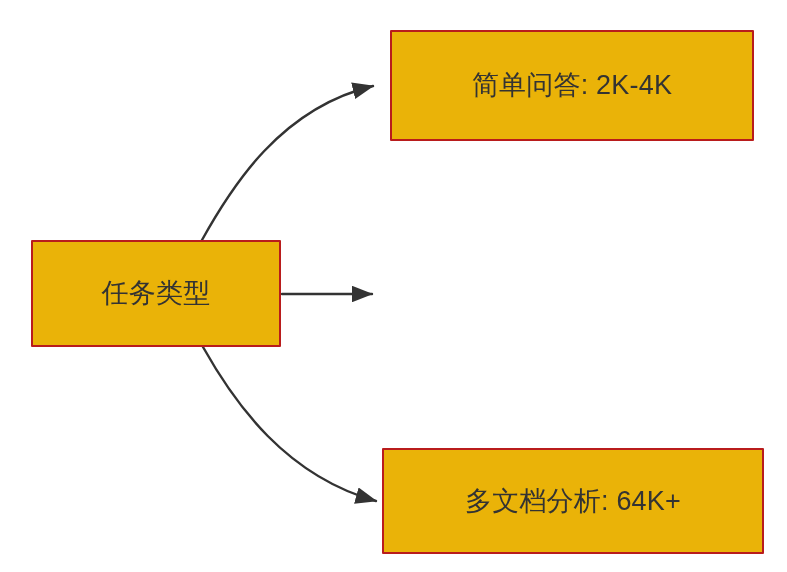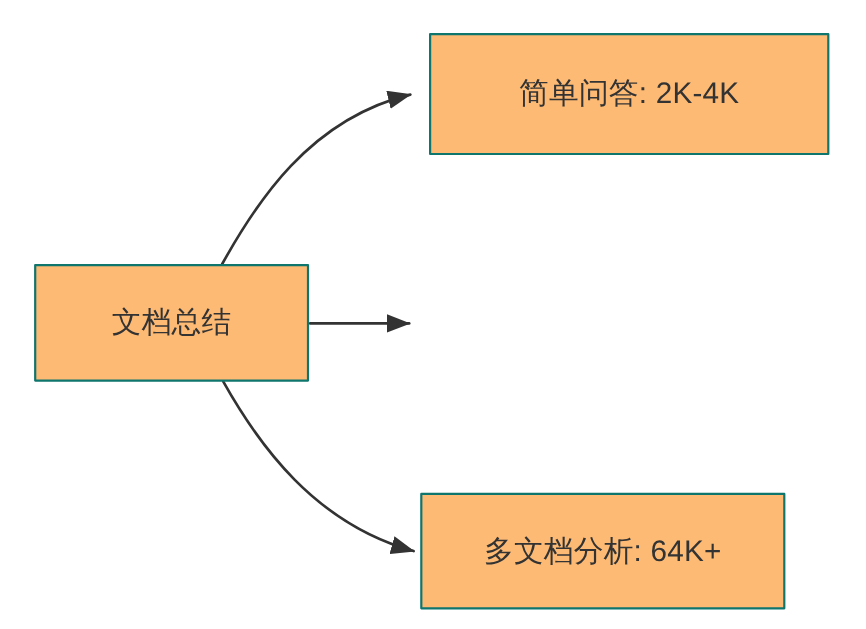--- a/index.html
+++ b/index.html
@@ -22,41 +22,41 @@
     position: absolute;
     left: 0;
     top: 0;
     width: 787px;
     height: 572px;
     pointer-events: none;
   }
   .node {
     position: absolute;
     box-sizing: border-box;
-    background: #fdba74;
-    border: 2px solid #0f766e;
+    background: #eab308;
+    border: 2px solid #b91c1c;
     border-radius: 1px;
     display: flex;
     align-items: center;
     justify-content: center;
     z-index: 2;
   }
   .node-label {
     color: #333333;
     font-size: 27px;
     line-height: 1.2;
     letter-spacing: 0.2px;
     white-space: nowrap;
     text-align: center;
   }
   
   #node-root        { left: 31px;  top: 240px; width: 250px; height: 107px; }
   #node-simple-qa   { left: 390px; top: 30px;  width: 364px; height: 111px; }
   #node-doc-summary { left: 379px; top: 241px; width: 393px; height: 107px; }
-  #node-multi-doc   { left: 382px; top: 448px; width: 332px; height: 106px; }
+  #node-multi-doc   { left: 382px; top: 448px; width: 382px; height: 106px; }
 </style>
 </head>
 <body>
 
 <div id="diagram-root">
 
   <svg id="edge-layer" viewBox="0 0 787 572" width="787" height="572" xmlns="http://www.w3.org/2000/svg">
     <defs>
       <marker id="arrowhead" markerWidth="9" markerHeight="7" refX="8.5" refY="3.5" orient="auto" markerUnits="strokeWidth">
         <path d="M0,0 L9,3.5 L0,7 Z" fill="#333333"></path>
@@ -64,21 +64,21 @@
     </defs>
 
     <path d="M 202,240 C 232,186 281,108 373,86" fill="none" stroke="#333333" stroke-width="2.4" stroke-linecap="round" marker-end="url(#arrowhead)"></path>
 
     <path d="M 282,294 L 372,294" fill="none" stroke="#333333" stroke-width="2.4" stroke-linecap="round" marker-end="url(#arrowhead)"></path>
 
     <path d="M 203,347 C 235,404 286,476 376,501" fill="none" stroke="#333333" stroke-width="2.4" stroke-linecap="round" marker-end="url(#arrowhead)"></path>
   </svg>
 
   <div class="node" id="node-root">
-    <span class="node-label">文档总结</span>
+    <span class="node-label">任务类型</span>
   </div>
 
   <div class="node" id="node-simple-qa">
     <span class="node-label">简单问答: 2K-4K</span>
   </div>
 
 
   <div class="node" id="node-multi-doc">
     <span class="node-label">多文档分析: 64K+</span>
   </div>

